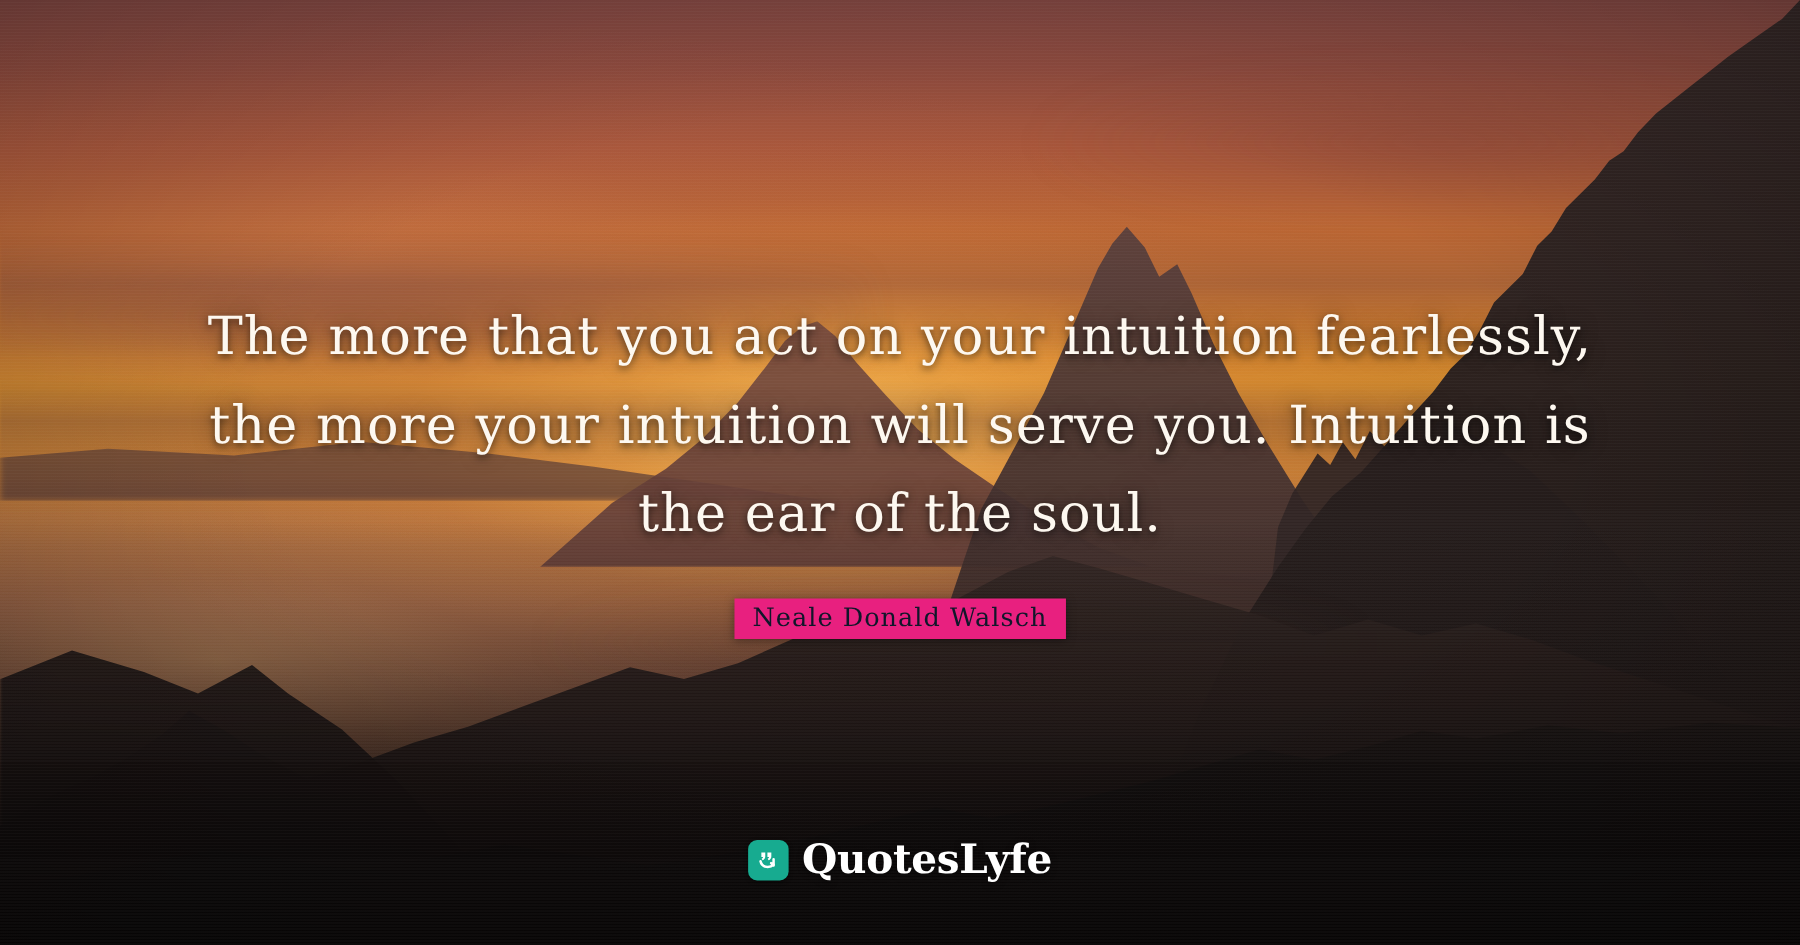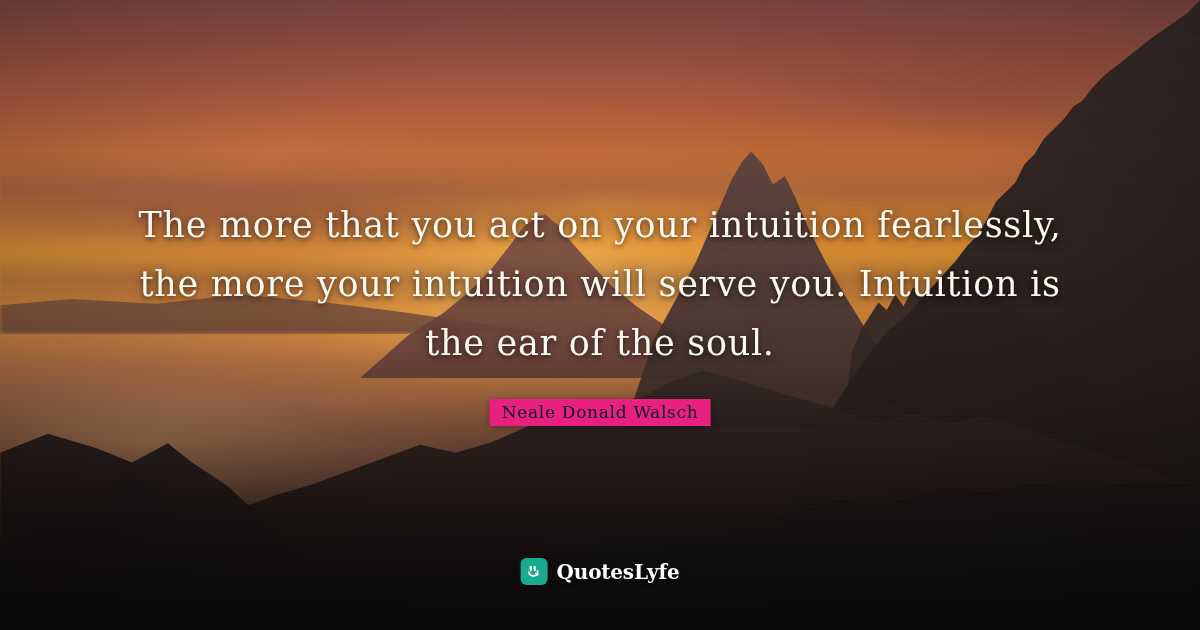--- a/index.html
+++ b/index.html
@@ -224,21 +224,21 @@
     width: 27px; height: 27px;
     background: #17ab90;
     border-radius: 6px;
     display: flex; align-items: center; justify-content: center;
     box-shadow: 0 1px 3px rgba(0,0,0,.45);
   }
   .logo-word {
     color: #ffffff;
     font-family: "DejaVu Serif", "Liberation Serif", serif;
     font-weight: bold;
-    font-size: 20px;
+    font-size: 27px;
     letter-spacing: -.2px;
     text-shadow: 0 1px 4px rgba(0,0,0,.55);
   }
 </style>
 </head>
 <body>
 
 <div id="card">
 
   <div class="bg-layer sky"></div>

